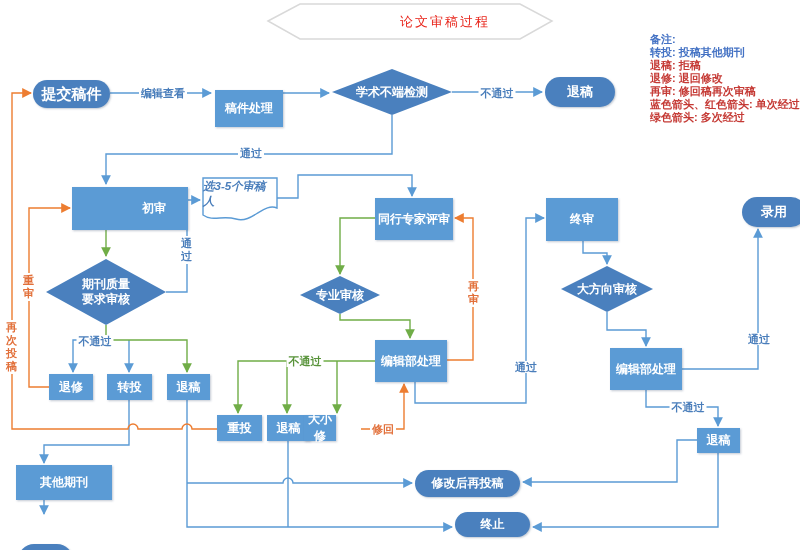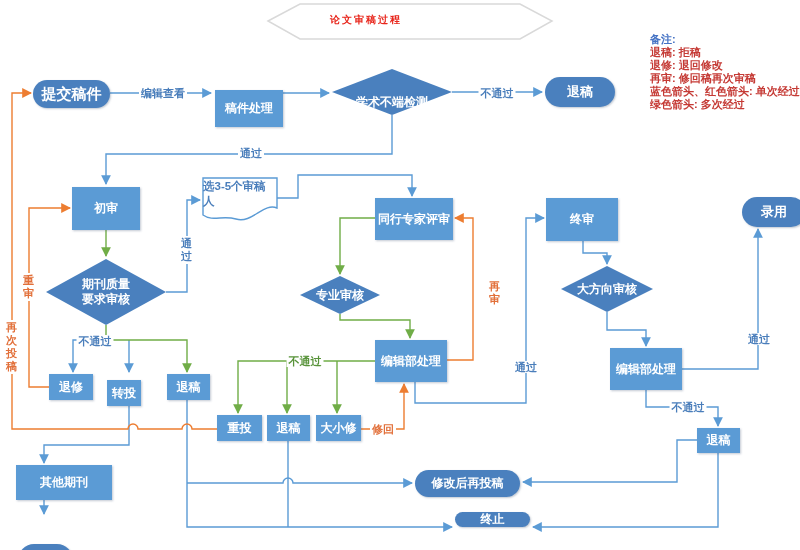--- a/index.html
+++ b/index.html
@@ -8,28 +8,28 @@
   #wires{position:absolute;left:0;top:0;z-index:1;}
   .node{position:absolute;z-index:2;display:flex;align-items:center;justify-content:center;
         color:#fff;font-weight:bold;font-size:12px;text-align:center;
         box-shadow:1px 1px 2px rgba(80,100,130,.35);}
   .rect{background:#5B9BD5;}
   .stadium{background:#4A80BE;border-radius:16px;}
   .dlabel{position:absolute;z-index:3;display:flex;flex-direction:column;align-items:center;
           justify-content:center;color:#fff;font-weight:bold;font-size:12px;line-height:15px;
           pointer-events:none;}
   .doclabel{position:absolute;z-index:3;display:flex;align-items:center;justify-content:center;
-          color:#4A7EBB;font-weight:bold;font-size:11.5px;}
+          color:#4A7EBB;font-weight:bold;font-size:11.5px;font-style:italic;}
   .elabel{position:absolute;z-index:4;background:#fff;padding:0 2px;font-size:11px;font-weight:bold;
           white-space:nowrap;transform:translate(-50%,-50%);line-height:12px;}
   .vlabel{position:absolute;z-index:4;background:#fff;font-size:11px;font-weight:bold;
           width:13px;line-height:13px;word-break:break-all;text-align:center;padding:1px 0;}
   .c-blue{color:#4A7EBB;} .c-green{color:#58933A;} .c-orange{color:#E2703A;}
-  #title-text{position:absolute;left:330px;top:13px;width:160px;text-align:left;z-index:3;
-          color:#E8251B;font-size:10px;font-weight:bold;letter-spacing:2px;}
+  #title-text{position:absolute;left:330px;top:13px;width:160px;text-align:right;z-index:3;
+          color:#E8251B;font-size:13px;font-weight:normal;letter-spacing:2px;}
   #legend{position:absolute;left:650px;top:33px;z-index:3;font-size:11px;font-weight:bold;
           line-height:13px;}
   .lg-blue{color:#4472C4;} .lg-red{color:#C53A35;}
 </style>
 </head>
 <body>
 
 <div id="canvas">
 
   <svg id="wires" width="800" height="550">
@@ -94,64 +94,65 @@
       <polygon points="561,289 607,266 653,289 607,312"></polygon>
     </g>
 
     <path d="M203,178 H277 V208 C264,202 252,224 236,219 C222,215 213,222 203,215 Z" fill="#ffffff" stroke="#5B9BD5" stroke-width="1.4"></path>
   </svg>
 
   <div id="title-text">论文审稿过程</div>
 
   <div id="legend">
     <div class="lg-blue">备注:</div>
+    <div class="lg-blue">转投: 投稿其他期刊</div>
     <div class="lg-red">退稿: 拒稿</div>
     <div class="lg-red">退修: 退回修改</div>
     <div class="lg-red">再审: 修回稿再次审稿</div>
     <div class="lg-red">蓝色箭头、红色箭头: 单次经过</div>
     <div class="lg-red">绿色箭头: 多次经过</div>
   </div>
 
   <div class="node stadium" style="left:33px;top:80px;width:77px;height:28px;font-size:15px;">提交稿件</div>
   <div class="node rect" style="left:215px;top:75px;width:68px;height:37px;margin-top:15px;">稿件处理</div>
   <div class="node stadium" style="left:545px;top:77px;width:70px;height:30px;font-size:13px;">退稿</div>
-  <div class="node rect" style="left:72px;top:187px;width:68px;height:43px;">初审</div>
+  <div class="node rect" style="left:72px;top:187px;width:68px;height:43px;padding-left:48px;">初审</div>
   <div class="node rect" style="left:375px;top:198px;width:78px;height:42px;">同行专家评审</div>
   <div class="node rect" style="left:375px;top:340px;width:72px;height:42px;">编辑部处理</div>
   <div class="node rect" style="left:546px;top:198px;width:72px;height:43px;">终审</div>
   <div class="node rect" style="left:610px;top:348px;width:72px;height:42px;">编辑部处理</div>
   <div class="node stadium" style="left:742px;top:197px;width:64px;height:30px;font-size:13px;">录用</div>
   <div class="node rect" style="left:49px;top:374px;width:44px;height:26px;">退修</div>
-  <div class="node rect" style="left:107px;top:374px;width:34px;height:26px;margin-top:6px;">转投</div>
+  <div class="node rect" style="left:107px;top:374px;width:45px;height:26px;">转投</div>
   <div class="node rect" style="left:167px;top:374px;width:43px;height:26px;">退稿</div>
   <div class="node rect" style="left:217px;top:415px;width:45px;height:26px;">重投</div>
   <div class="node rect" style="left:267px;top:415px;width:43px;height:26px;">退稿</div>
-  <div class="node rect" style="left:316px;top:415px;width:45px;height:26px;">大小修</div>
+  <div class="node rect" style="left:304px;top:415px;width:32px;height:26px;">大小修</div>
   <div class="node rect" style="left:16px;top:465px;width:96px;height:35px;">其他期刊</div>
   <div class="node stadium" style="left:18px;top:544px;width:55px;height:33px;">投稿</div>
   <div class="node stadium" style="left:415px;top:470px;width:105px;height:27px;">修改后再投稿</div>
-  <div class="node stadium" style="left:455px;top:512px;width:75px;height:15px;">终止</div>
+  <div class="node stadium" style="left:455px;top:512px;width:75px;height:25px;">终止</div>
   <div class="node rect" style="left:697px;top:428px;width:43px;height:25px;">退稿</div>
 
-  <div class="dlabel" style="left:332px;top:80px;width:120px;height:24px;margin-top:10px;">学术不端检测</div>
+  <div class="dlabel" style="left:332px;top:80px;width:120px;height:24px;">学术不端检测</div>
   <div class="dlabel" style="left:46px;top:266px;width:120px;height:52px;">
     <span>期刊质量</span>
     <span>要求审核</span>
   </div>
   <div class="dlabel" style="left:300px;top:284px;width:80px;height:22px;">专业审核</div>
   <div class="dlabel" style="left:561px;top:278px;width:92px;height:22px;">大方向审核</div>
   <div class="doclabel" style="left:203px;top:180px;width:74px;height:28px;">选3-5个审稿人</div>
 
   <div class="elabel c-blue" style="left:163px;top:93px;">编辑查看</div>
   <div class="elabel c-blue" style="left:497px;top:93px;">不通过</div>
   <div class="elabel c-blue" style="left:251px;top:153px;">通过</div>
   <div class="elabel c-blue" style="left:95px;top:341px;">不通过</div>
   <div class="elabel c-green" style="left:305px;top:361px;">不通过</div>
   <div class="elabel c-orange" style="left:383px;top:429px;">修回</div>
   <div class="elabel c-blue" style="left:526px;top:367px;">通过</div>
   <div class="elabel c-blue" style="left:759px;top:339px;">通过</div>
   <div class="elabel c-blue" style="left:688px;top:407px;">不通过</div>
   <div class="vlabel c-blue" style="left:180px;top:236px;">通过</div>
-  <div class="vlabel c-orange" style="left:488px;top:279px;">再审</div>
+  <div class="vlabel c-orange" style="left:467px;top:279px;">再审</div>
   <div class="vlabel c-orange" style="left:22px;top:273px;">重审</div>
   <div class="vlabel c-orange" style="left:5px;top:320px;">再次投稿</div>
 
 </div>
 
 </body></html>

